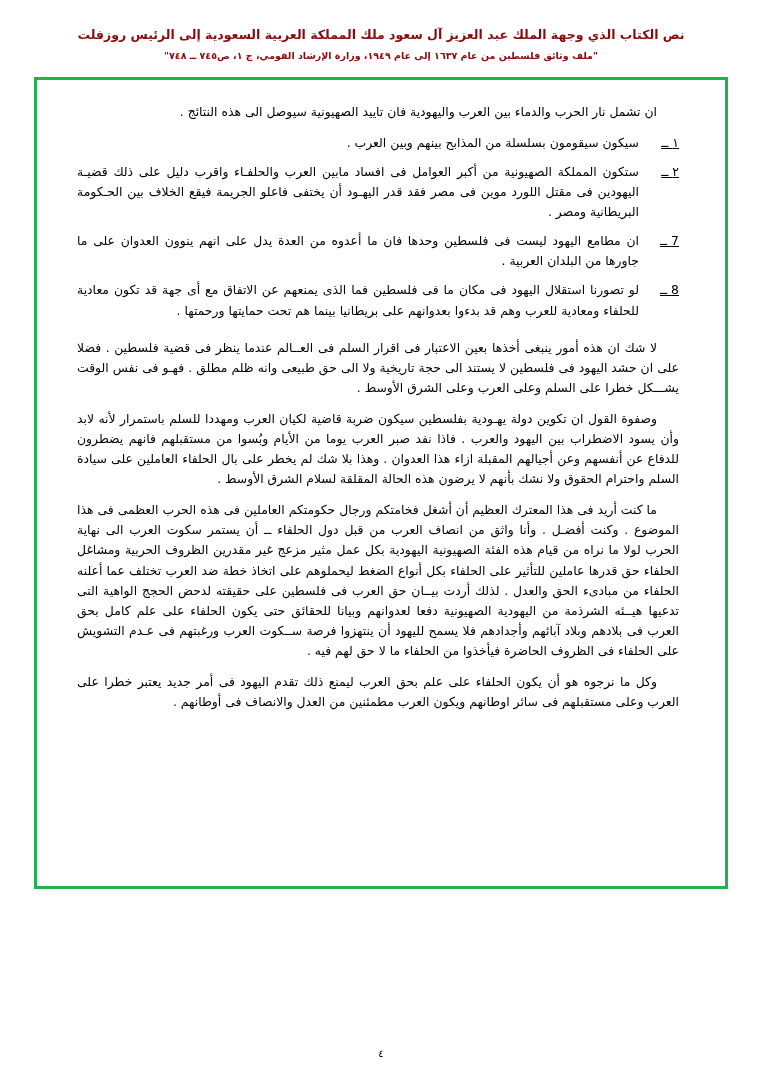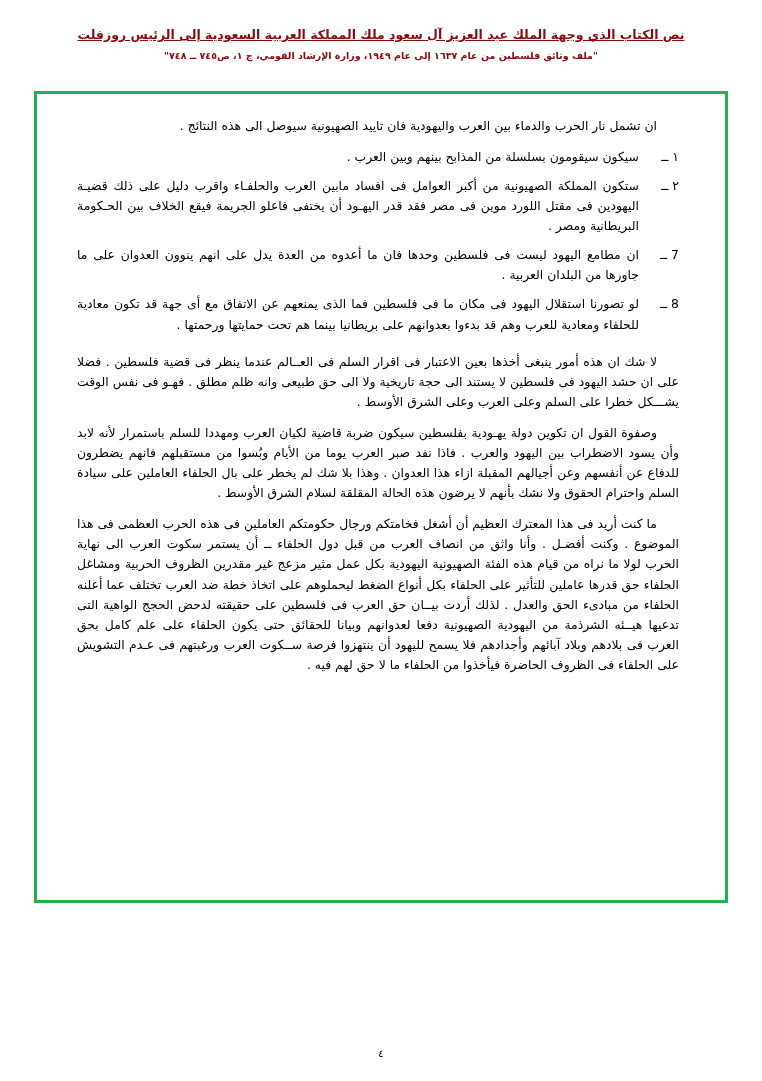--- a/index.html
+++ b/index.html
@@ -23,32 +23,31 @@
     position: relative;
   }
   .doc-title {
     text-align: center;
     font-weight: bold;
     font-size: 12.5px;
     color: #8a0b0b;
     line-height: 1.5;
     direction: rtl;
     letter-spacing: 0px;
-    text-decoration: underline;
   }
   .doc-subtitle {
     text-align: center;
     font-weight: bold;
     font-size: 9.5px;
     color: #8a0b0b;
     margin-top: 5px;
     direction: rtl;
   }
   .frame {
-    margin-top: 30px;
+    margin-top: 16px;
     border: 3px solid #22b14c;
     height: 812px;
     box-sizing: border-box;
     padding: 22px 46px 20px 40px;
     direction: rtl;
   }
   .body-text {
     font-size: 12.4px;
     line-height: 1.62;
     text-align: justify;
@@ -71,20 +70,21 @@
     flex-direction: row;
     margin-bottom: 9px;
     font-size: 12.4px;
     line-height: 1.62;
   }
   .numlist li .marker {
     flex: 0 0 34px;
     text-align: right;
     padding-left: 6px;
     white-space: nowrap;
+    text-decoration: underline;
   }
   .numlist li .itemtext {
     flex: 1 1 auto;
     text-align: justify;
   }
   .spacer-sm { height: 6px; }
   .page-number {
     position: absolute;
     bottom: 22px;
     left: 0;
@@ -128,19 +128,20 @@
       </ul>
 
       <div class="spacer-sm"></div>
 
       <p class="para bold">لا شك ان هذه أمور ينبغى أخذها بعين الاعتبار فى اقرار السلم فى العــالم عندما ينظر فى قضية فلسطين . فضلا على ان حشد اليهود فى فلسطين لا يستند الى حجة تاريخية ولا الى حق طبيعى وانه ظلم مطلق . فهـو فى نفس الوقت يشـــكل خطرا على السلم وعلى العرب وعلى الشرق الأوسط .</p>
 
       <p class="para bold">وصفوة القول ان تكوين دولة يهـودية بفلسطين سيكون ضربة قاضية لكيان العرب ومهددا للسلم باستمرار لأنه لابد وأن يسود الاضطراب بين اليهود والعرب . فاذا نفد صبر العرب يوما من الأيام وبُسوا من مستقبلهم فانهم يضطرون للدفاع عن أنفسهم وعن أجيالهم المقبلة ازاء هذا العدوان . وهذا بلا شك لم يخطر على بال الحلفاء العاملين على سيادة السلم واحترام الحقوق ولا نشك بأنهم لا يرضون هذه الحالة المقلقة لسلام الشرق الأوسط .</p>
 
       <p class="para bold">ما كنت أريد فى هذا المعترك العظيم أن أشغل فخامتكم ورجال حكومتكم العاملين فى هذه الحرب العظمى فى هذا الموضوع . وكنت أفضـل . وأنا واثق من انصاف العرب من قبل دول الحلفاء ــ أن يستمر سكوت العرب الى نهاية الحرب لولا ما نراه من قيام هذه الفئة الصهيونية اليهودية بكل عمل مثير مزعج غير مقدرين الظروف الحربية ومشاغل الحلفاء حق قدرها عاملين للتأثير على الحلفاء بكل أنواع الضغط ليحملوهم على اتخاذ خطة ضد العرب تختلف عما أعلنه الحلفاء من مبادىء الحق والعدل . لذلك أردت بيــان حق العرب فى فلسطين على حقيقته لدحض الحجج الواهية التى تدعيها هيــئه الشرذمة من اليهودية الصهيونية دفعا لعدوانهم وبيانا للحقائق حتى يكون الحلفاء على علم كامل بحق العرب فى بلادهم وبلاد آبائهم وأجدادهم فلا يسمح لليهود أن ينتهزوا فرصة ســكوت العرب ورغبتهم فى عـدم التشويش على الحلفاء فى الظروف الحاضرة فيأخذوا من الحلفاء ما لا حق لهم فيه .</p>
 
+      <p class="para bold">وكل ما نرجوه هو أن يكون الحلفاء على علم بحق العرب ليمنع ذلك تقدم اليهود فى أمر جديد يعتبر خطرا على العرب وعلى مستقبلهم فى سائر اوطانهم ويكون العرب مطمئنين من العدل والانصاف فى أوطانهم .</p>
 
     </div>
   </div>
 
   <div class="page-number">٤</div>
 
 </div>
 
 </body></html>

